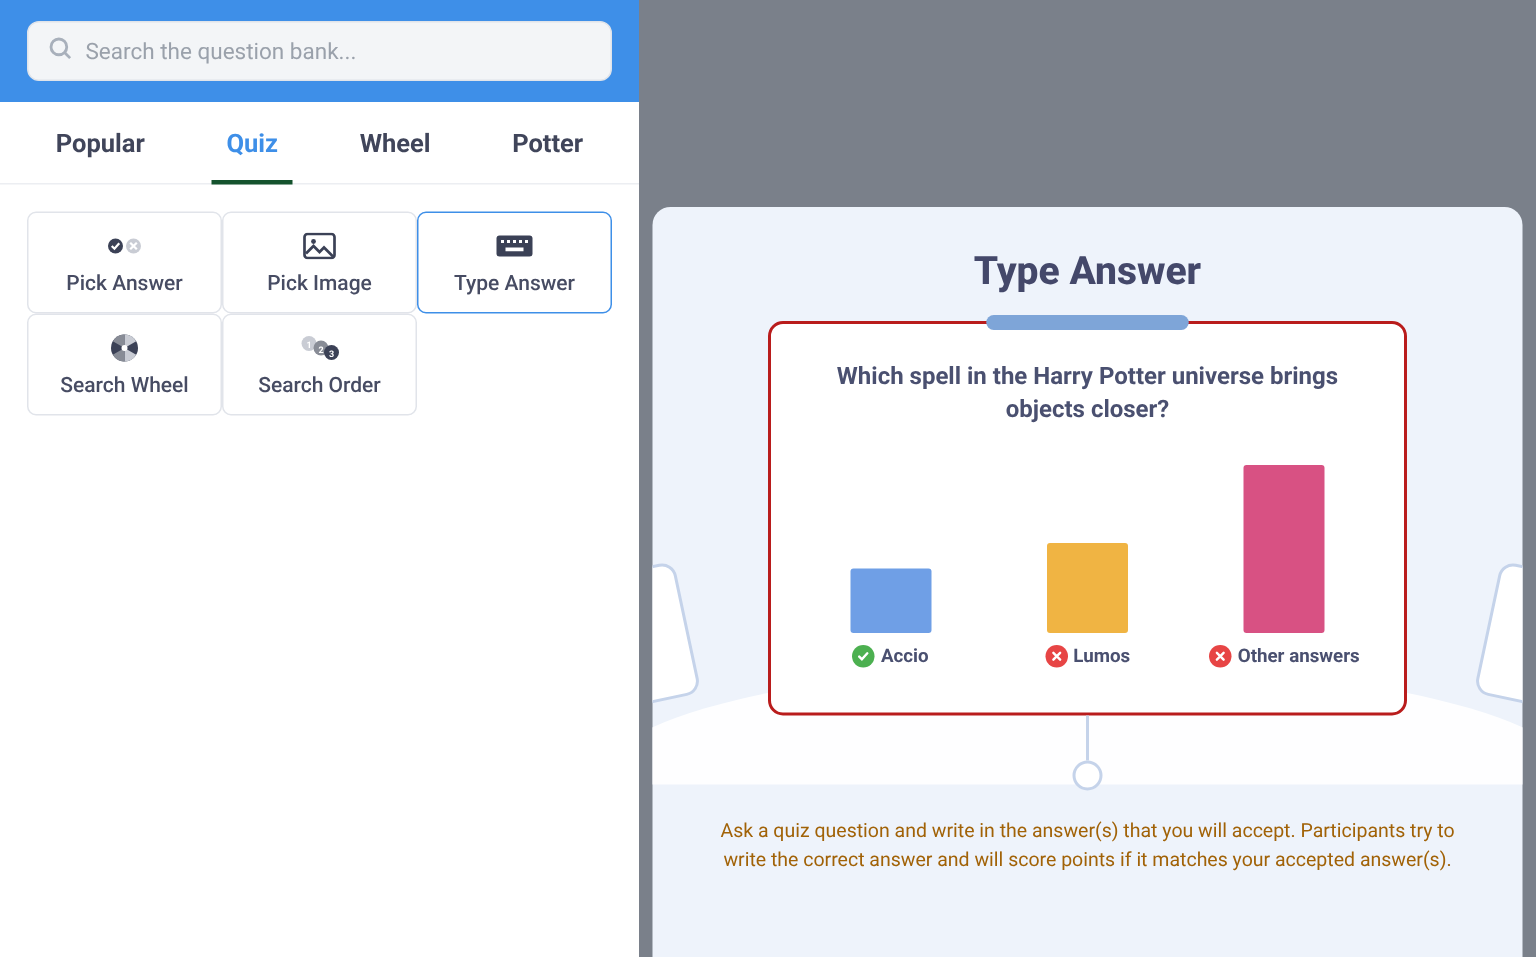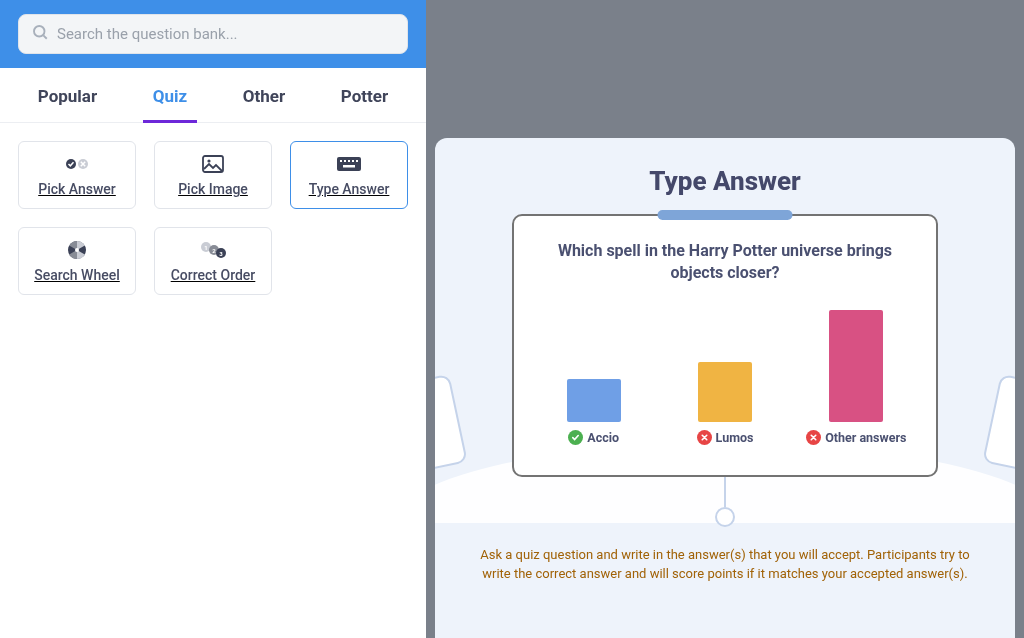--- a/index.html
+++ b/index.html
@@ -65,29 +65,27 @@
       padding: 18px 10px 14px 10px;
       font-size: 17px;
       font-weight: 700;
       color: #40455a;
       cursor: pointer;
       border-bottom: 3px solid transparent;
       margin-bottom: -1px;
     }
     .tab.active {
       color: #3e8fe8;
-      border-bottom: 3px solid #6d28d9;
+      border-bottom: 3px solid #14532d;
     }
     
     .type-grid {
       padding: 18px;
       display: grid;
       grid-template-columns: repeat(3, 1fr);
-      gap: 18px;
-      text-decoration: underline;
     }
     .type-card {
       border: 1px solid #e1e4ea;
       border-radius: 6px;
       height: 68px;
       display: flex;
       flex-direction: column;
       align-items: center;
       justify-content: center;
       gap: 6px;
@@ -148,21 +146,21 @@
     .preview-title {
       font-size: 26px;
       font-weight: 800;
       color: #44486a;
       margin-bottom: 18px;
       z-index: 2;
     }
     .chart-box {
       width: 426px;
       background: #fff;
-      border: 2px solid #737373;
+      border: 2px solid #b91c1c;
       border-radius: 10px;
       padding: 24px 20px 30px 20px;
       position: relative;
       z-index: 2;
     }
     .chart-tab {
       position: absolute;
       top: -6px;
       left: 50%;
       transform: translateX(-50%);
@@ -275,21 +273,21 @@
           <line x1="21" y1="21" x2="16.5" y2="16.5"></line>
         </svg>
       </span>
       <input class="search-input" type="text" placeholder="Search the question bank..." style="">
     </div>
   </div>
 
   <div class="tabs">
     <div class="tab">Popular</div>
     <div class="tab active">Quiz</div>
-    <div class="tab">Other</div>
+    <div class="tab">Wheel</div>
     <div class="tab">Potter</div>
   </div>
 
   <div class="type-grid">
 
     <div class="type-card">
       <span class="ic">
         <svg width="28" height="16" viewBox="0 0 28 16">
           <circle cx="8" cy="8" r="5" fill="#3b4156"></circle>
           <path d="M5.5 8 l1.8 1.8 3.2-3.6" stroke="#fff" stroke-width="1.5" fill="none"></path>
@@ -345,21 +343,21 @@
       <span class="ic">
         <svg width="26" height="18" viewBox="0 0 26 18">
           <circle cx="6" cy="6" r="5" fill="#c9ccd4"></circle>
           <text x="6" y="9" font-size="6" fill="#fff" text-anchor="middle" font-weight="700">1</text>
           <circle cx="14" cy="9" r="5" fill="#888c96"></circle>
           <text x="14" y="12" font-size="6" fill="#fff" text-anchor="middle" font-weight="700">2</text>
           <circle cx="21" cy="12" r="5" fill="#3b4156"></circle>
           <text x="21" y="15" font-size="6" fill="#fff" text-anchor="middle" font-weight="700">3</text>
         </svg>
       </span>
-      <span>Correct Order</span>
+      <span>Search Order</span>
     </div>
 
   </div>
 </div>
 
 <div class="right-panel">
   <div class="preview-card">
     <div class="device-hint left"></div>
     <div class="device-hint right"></div>
     <div class="cloud-bg"></div>

